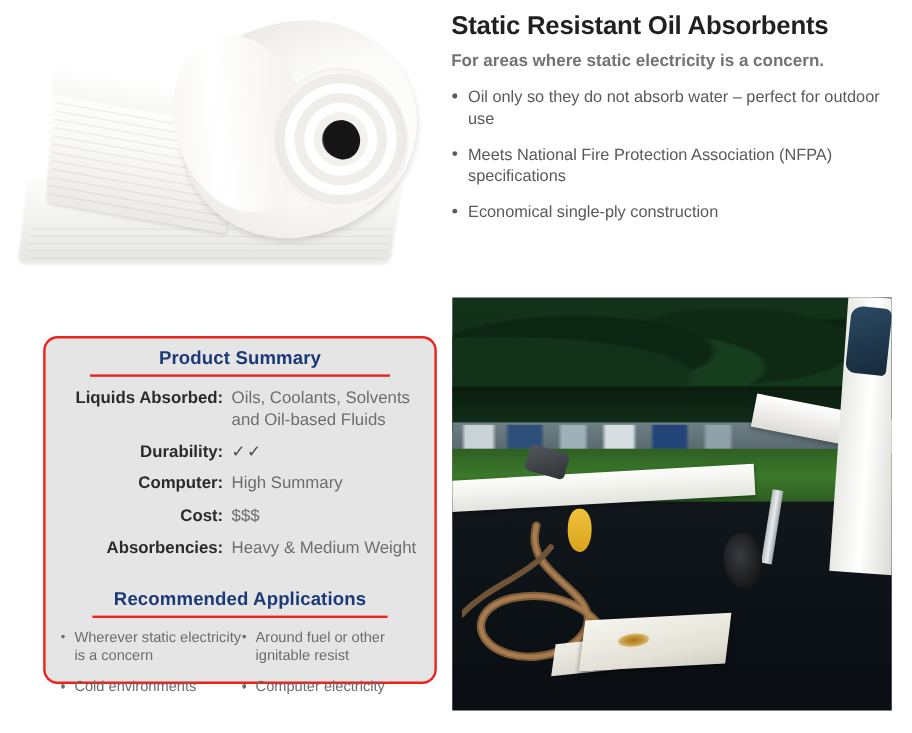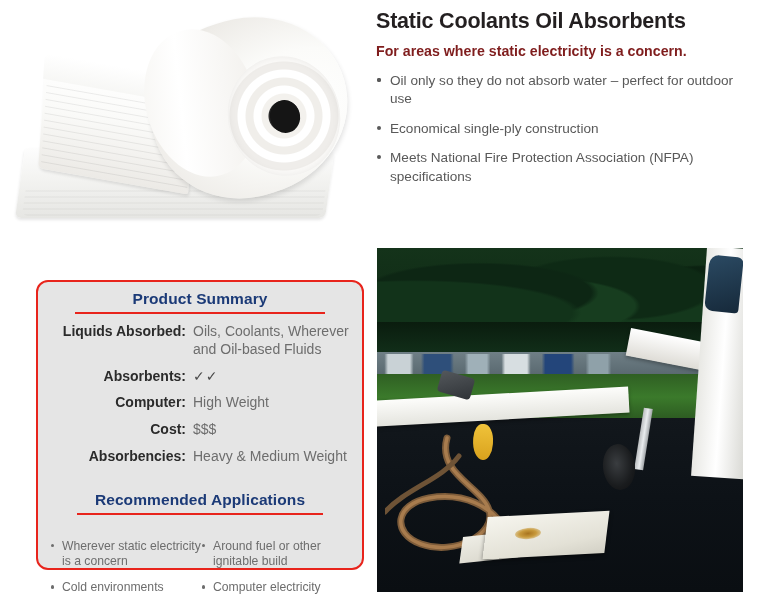--- a/index.html
+++ b/index.html
@@ -131,21 +131,21 @@
     font-size: 21.5px;
     font-weight: bold;
     color: #231f20;
     letter-spacing: -0.2px;
     margin: 9px 0 0 0;
     line-height: 1.15;
   }
   .subtitle {
     font-size: 14.2px;
     font-weight: bold;
-    color: #7f1d1d;
+    color: #737373;
     margin: 9px 0 0 0;
     line-height: 1.2;
   }
   .feature-list {
     list-style: none;
     margin: 12px 0 0 0;
     padding: 0;
   }
   .feature-list li {
     position: relative;
@@ -219,21 +219,21 @@
     color: #4a4a4a;
     font-size: 12.5px;
     letter-spacing: 1px;
   }
 
   .ra-heading-wrap { margin-top: 16px; }
   .ra-heading-wrap .heading-rule { width: 246px; }
 
   .apps-columns {
     display: flex;
-    margin-top: 24px;
+    margin-top: 9px;
     padding: 0 10px 0 12px;
   }
   .apps-col {
     width: 50%;
     box-sizing: border-box;
   }
   .apps-col ul {
     list-style: none;
     margin: 0;
     padding: 0;
@@ -407,61 +407,61 @@
   <div class="pp-stack"></div>
   <div class="pp-stack-lines"></div>
   <div class="pp-stack-top"></div>
   <div class="pp-roll"></div>
   <div class="pp-roll-body"></div>
   <div class="pp-roll-face"></div>
   <div class="pp-roll-hole"></div>
 </div>
 
 <div class="headline-block">
-  <h1 class="main-title">Static Coolants Oil Absorbents</h1>
+  <h1 class="main-title">Static Resistant Oil Absorbents</h1>
   <p class="subtitle">For areas where static electricity is a concern.</p>
   <ul class="feature-list">
     <li>
       <span class="bullet-dot"></span>
     </li>
     <li>
       <span class="bullet-dot"></span>
       <span>Oil only so they do not absorb water – perfect for outdoor use</span>
     </li>
     <li>
       <span class="bullet-dot"></span>
-      <span>Economical single-ply construction</span>
+      <span>Meets National Fire Protection Association (NFPA) specifications</span>
     </li>
     <li>
       <span class="bullet-dot"></span>
-      <span>Meets National Fire Protection Association (NFPA) specifications</span>
+      <span>Economical single-ply construction</span>
     </li>
   </ul>
 </div>
 
 <div class="summary-box">
 
   <div class="ps-heading-wrap">
     <div class="section-heading">Product Summary</div>
     <div class="heading-rule"></div>
   </div>
 
   <table class="spec-table">
     <tbody>
       <tr>
         <td class="spec-label">Liquids Absorbed:</td>
-        <td class="spec-value">Oils, Coolants, Wherever and Oil-based Fluids</td>
+        <td class="spec-value">Oils, Coolants, Solvents and Oil-based Fluids</td>
       </tr>
       <tr>
-        <td class="spec-label">Absorbents:</td>
+        <td class="spec-label">Durability:</td>
         <td class="spec-value check-marks">✓✓</td>
       </tr>
       <tr>
         <td class="spec-label">Computer:</td>
-        <td class="spec-value">High Weight</td>
+        <td class="spec-value">High Summary</td>
       </tr>
       <tr>
         <td class="spec-label">Cost:</td>
         <td class="spec-value">$$$</td>
       </tr>
       <tr>
         <td class="spec-label">Absorbencies:</td>
         <td class="spec-value">Heavy &amp; Medium Weight</td>
       </tr>
     </tbody>
@@ -482,21 +482,21 @@
         <li>
           <span class="bullet-dot"></span>
           <span>Cold environments</span>
         </li>
       </ul>
     </div>
     <div class="apps-col">
       <ul>
         <li>
           <span class="bullet-dot"></span>
-          <span>Around fuel or other ignitable build</span>
+          <span>Around fuel or other ignitable resist</span>
         </li>
         <li>
           <span class="bullet-dot"></span>
           <span>Computer electricity</span>
         </li>
       </ul>
     </div>
   </div>
 </div>
 

